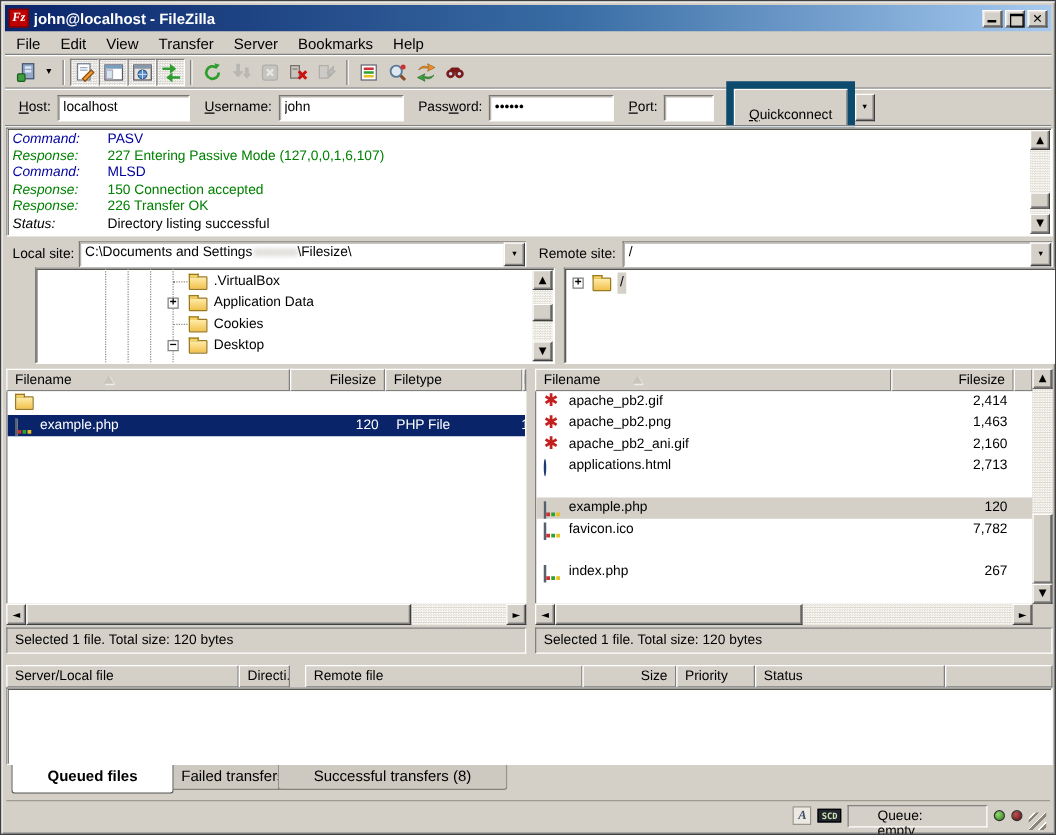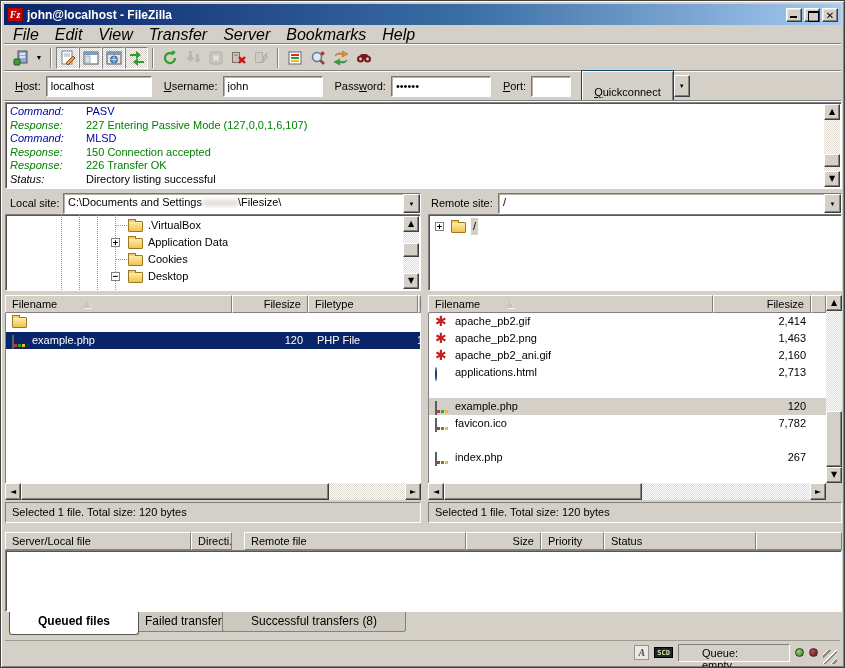--- a/index.html
+++ b/index.html
@@ -31,42 +31,42 @@
   .winbtn { width:16px; height:14px; position:relative; }
   .glyph-min::after { content:""; position:absolute; left:3px; bottom:3px; width:7px; height:2px; background:#000; }
   .glyph-max::after { content:""; position:absolute; left:3px; top:2px; width:9px; height:8px;
                       border:1px solid #000; border-top-width:2px; }
   .glyph-close::after { content:"✕"; position:absolute; left:0; right:0; top:0;
                         font:bold 10px/14px "DejaVu Sans",sans-serif; text-align:center; }
 
   
   .menubar { position:absolute; left:4px; top:25px; right:4px; height:18px;
              display:flex; align-items:center; }
-  .menu-item { padding:2px 8px; font-size:16px;font-style:italic; }
+  .menu-item { padding:2px 8px; font-size:12px; }
 
   
   .toolbar { position:absolute; left:4px; top:44px; right:4px; height:25px;
              display:flex; align-items:center; padding-left:4px; }
   .tb-btn { width:23px; height:22px; display:flex; align-items:center; justify-content:center; flex:none; }
   .tb-btn.pressed { border:1px solid; border-color:#808080 #fff #fff #808080;
                     background:repeating-conic-gradient(#fff 0% 25%, #d4d0c8 0% 50%) 0 0/2px 2px; }
   .tb-btn.disabled svg { filter:grayscale(1) opacity(.45); }
   .tb-dd { width:14px; height:22px; display:flex; align-items:center; justify-content:center;
            font-size:7px; color:#000; }
   .tb-sep { width:2px; height:20px; border-left:1px solid #808080; border-right:1px solid #fff; margin:0 4px; flex:none; }
 
   
   .qcbar { position:absolute; left:4px; top:71px; right:4px; height:28px;
            display:flex; align-items:center; }
   .qc-label { white-space:nowrap; }
   .mn { text-decoration:underline; }
   .field { height:21px; background:#fff; border:1px solid; border-color:#7b766e #fff #fff #7b766e;
            box-shadow:inset 1px 1px 0 #b7b3aa; padding:2px 4px;
            font:11px "Liberation Sans",sans-serif; }
-  .qc-btn { height:22px; padding:15px 12px; background:#d4d0c8; border:1px solid #0c4a6e;
+  .qc-btn { height:22px; padding:15px 12px; background:#d4d0c8; border:6px solid #0c4a6e;
             box-shadow:inset 1px 1px 0 #fff, inset -1px -1px 0 #808080; font-size:11px; }
   .qc-dd  { width:16px; height:22px; background:#d4d0c8; border:1px solid; border-color:#fff #404040 #404040 #fff;
             box-shadow:inset -1px -1px 0 #808080; font-size:6px; display:flex; align-items:center; justify-content:center; }
 
   
   .log { position:absolute; left:4px; top:101px; width:837px; height:87px; padding:2px 4px; overflow:hidden; }
   .log-line { line-height:13.5px; white-space:nowrap; }
   .log-label { display:inline-block; width:76px;font-style:italic; }
   .k-command { color:#0000a0; }
   .k-response { color:#008000; }
@@ -84,21 +84,21 @@
   .site-label { position:absolute; top:196px; }
   .combo { position:absolute; top:192px; height:21px; background:#fff; border:1px solid;
            border-color:#7b766e #fff #fff #7b766e; box-shadow:inset 1px 1px 0 #b7b3aa; }
   .combo-val { position:absolute; left:4px; top:2px; right:18px; white-space:nowrap; overflow:hidden; }
   .combo-dd { position:absolute; right:0; top:0; bottom:0; width:17px; background:#d4d0c8;
               border:1px solid; border-color:#fff #404040 #404040 #fff; box-shadow:inset -1px -1px 0 #808080;
               font-size:6px; display:flex; align-items:center; justify-content:center; }
   .redacted { display:inline-block; color:#b3afa7; filter:blur(2px); letter-spacing:-1px; }
 
   
-  .pane-tree { position:absolute; top:213px; height:77px; overflow:hidden; }
+  .pane-tree { position:absolute; top:213px; height:77px; overflow:hidden;margin-left:23px; }
   .guide { position:absolute; top:0; bottom:0; width:0; border-left:1px dotted #938e84; }
   .tree-row { position:absolute; left:0; right:18px; height:17px; line-height:17px; }
   .exp { position:absolute; width:9px; height:9px; top:4px; background:#fff; border:1px solid #808080;
          font:bold 9px/7px "DejaVu Sans Mono",monospace; text-align:center; }
   .hconn { position:absolute; top:8px; width:12px; border-top:1px dotted #938e84; }
   .fi-folder { position:absolute; width:15px; height:11px; top:4px;
                background:linear-gradient(#ffeca8,#f2c14e); border:1px solid #9a7a20; border-radius:1px; }
   .fi-folder::before { content:""; position:absolute; top:-3px; left:-1px; width:6px; height:2px;
                        background:#f6d266; border:1px solid #9a7a20; border-bottom:none; }
   .tree-label { position:absolute; white-space:nowrap; }

